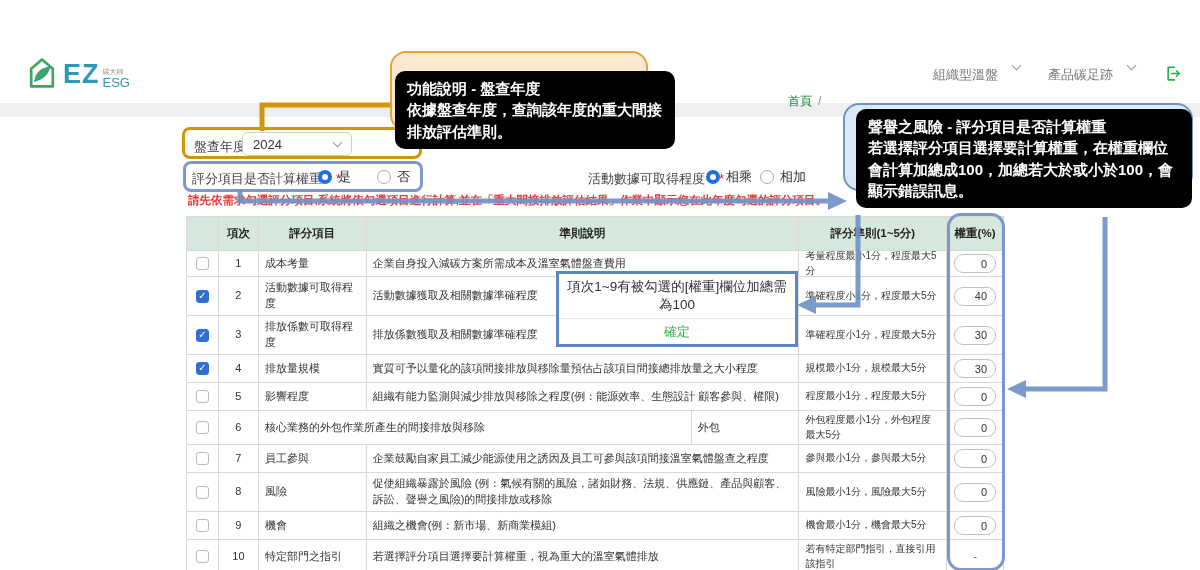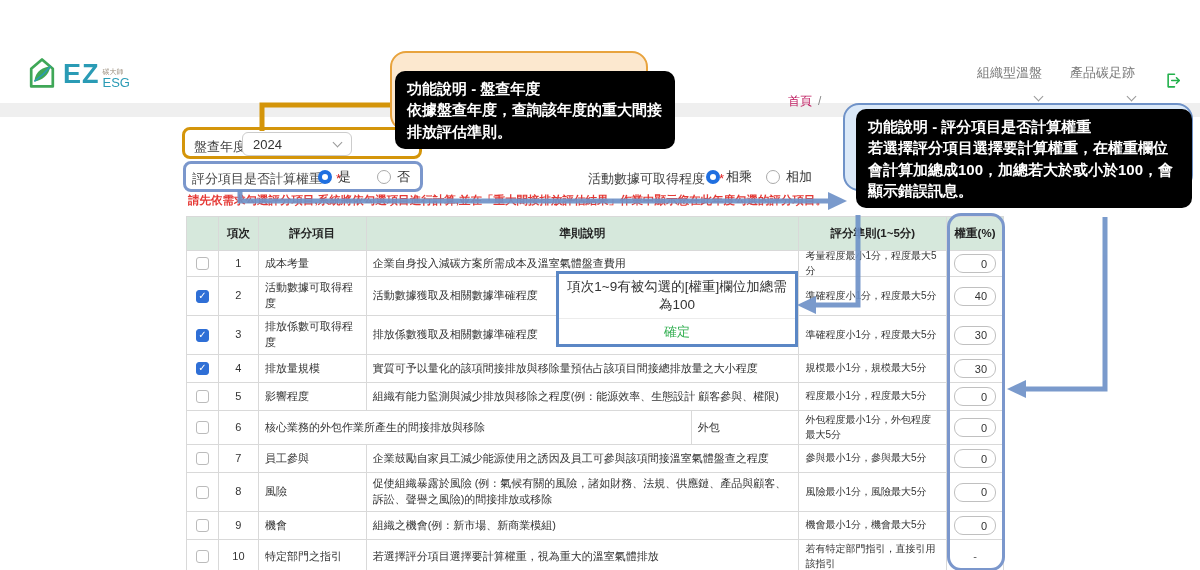--- a/index.html
+++ b/index.html
@@ -8,38 +8,38 @@
           font-family:"Liberation Sans",sans-serif;color:#333;margin-top:43px;}
 
   
   .topbar{position:absolute;top:0;left:0;width:100%;height:60px;background:#fff;}
   .logo{position:absolute;left:24px;top:11px;display:flex;align-items:center;gap:3px;}
   .logo-ez{font-size:27px;font-weight:bold;color:#2a9bb5;letter-spacing:1px;}
   .logo-sub{display:flex;flex-direction:column;line-height:1.1;justify-content:flex-end;padding-top:10px;}
   .logo-tag{font-size:7px;color:#9a8d7d;}
   .logo-esg{font-size:13px;font-weight:normal;color:#2a9bb5;}
   .nav{position:absolute;right:18px;top:21px;display:flex;align-items:center;gap:28px;font-size:13px;color:#777;}
-  .nav-item{display:flex;align-items:flex-end;gap:15px;cursor:pointer;flex-direction:column;}
+  .nav-item{display:flex;align-items:flex-start;gap:15px;cursor:pointer;}
   .chev{width:7px;height:7px;border-right:1.6px solid #999;border-bottom:1.6px solid #999;
         transform:rotate(45deg);margin-top:-4px;}
   .graystrip{position:absolute;top:60px;left:0;width:100%;height:14px;background:#efefef;}
   .breadcrumb{position:absolute;left:788px;top:50px;font-size:12px;z-index:5;}
-  .bc-home{color:#be185d;cursor:pointer;} .bc-sep{color:#888;margin-left:6px;}
+  .bc-home{color:#15803d;cursor:pointer;} .bc-sep{color:#888;margin-left:6px;}
 
   
   .label13{font-size:13px;color:#444;}
   .req{color:#e02020;margin-left:1px;}
   .year-label{position:absolute;left:194px;top:95px;}
   .year-select{position:absolute;left:242px;top:89px;width:110px;height:24px;border:1px solid #ccc;
                border-radius:6px;display:flex;align-items:center;justify-content:space-between;
                padding:0 10px;font-size:13px;background:#fff;cursor:pointer;}
   .wq-label{position:absolute;left:192px;top:127px;}
   .wq-options{position:absolute;left:318px;top:125px;display:flex;align-items:center;gap:26px;font-size:13px;}
   .calc-label{position:absolute;left:588px;top:127px;}
-  .calc-options{position:absolute;left:706px;top:125px;display:flex;align-items:center;gap:14px;font-size:13px;}
+  .calc-options{position:absolute;left:706px;top:125px;display:flex;align-items:center;gap:8px;font-size:13px;}
   .ropt{display:flex;align-items:center;gap:6px;cursor:pointer;}
   .radio{width:14px;height:14px;border-radius:50%;background:#fff;}
   .radio.sel{border:4.5px solid #1f6fe0;}
   .radio.un{border:1.5px solid #aaa;}
   .warning{position:absolute;left:188px;top:150px;font-size:11.5px;color:#e53935;font-weight:bold;
            white-space:nowrap;z-index:6;}
 
   
   .table{position:absolute;left:186px;top:173px;width:818px;font-size:11px;z-index:10;
          border:1px solid #d9d9d9;border-bottom:none;background:#fff;}
@@ -343,17 +343,17 @@
     </g>
   </svg>
 
   <div class="callout-peach"></div>
   <div class="callout-blue"></div>
   <div class="tooltip tt1">
     <div>功能說明 - 盤查年度</div>
     <div>依據盤查年度，查詢該年度的重大間接排放評估準則。</div>
   </div>
   <div class="tooltip tt2">
-    <div>功能說明 - 評分項目是否計算權重</div>
+    <div>聲譽之風險 - 評分項目是否計算權重</div>
     <div>若選擇評分項目選擇要計算權重，在權重欄位會計算加總成100，加總若大於或小於100，會顯示錯誤訊息。</div>
   </div>
 
 </div>
 
 </body></html>

